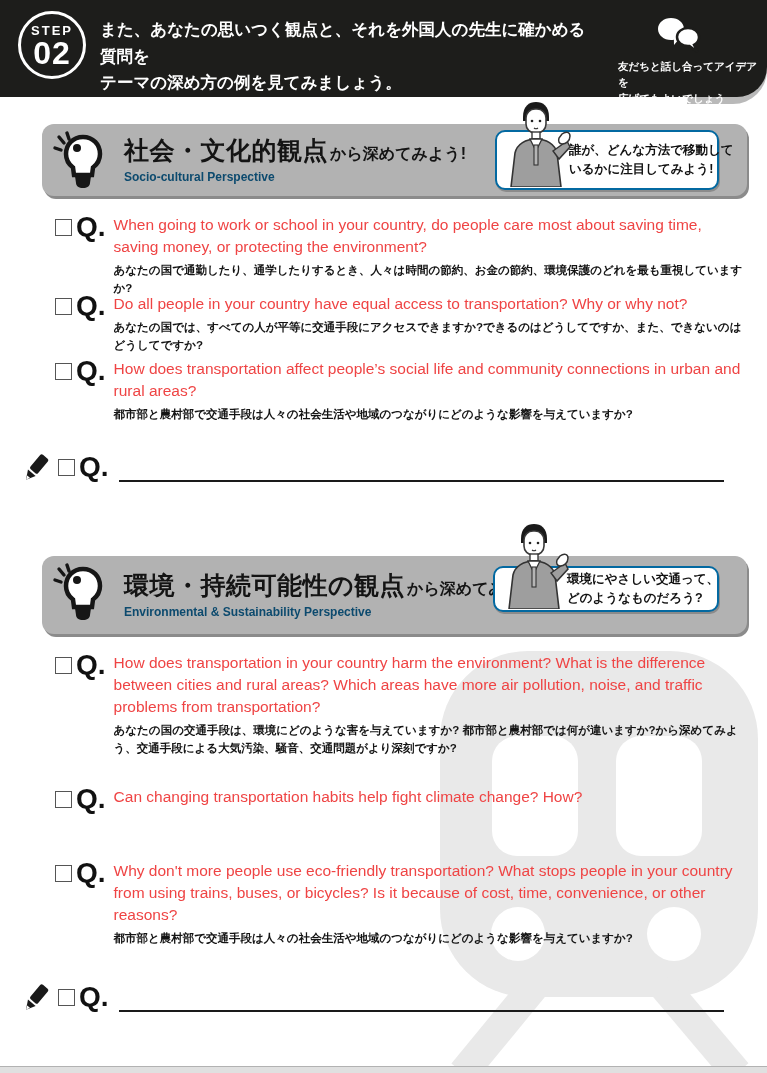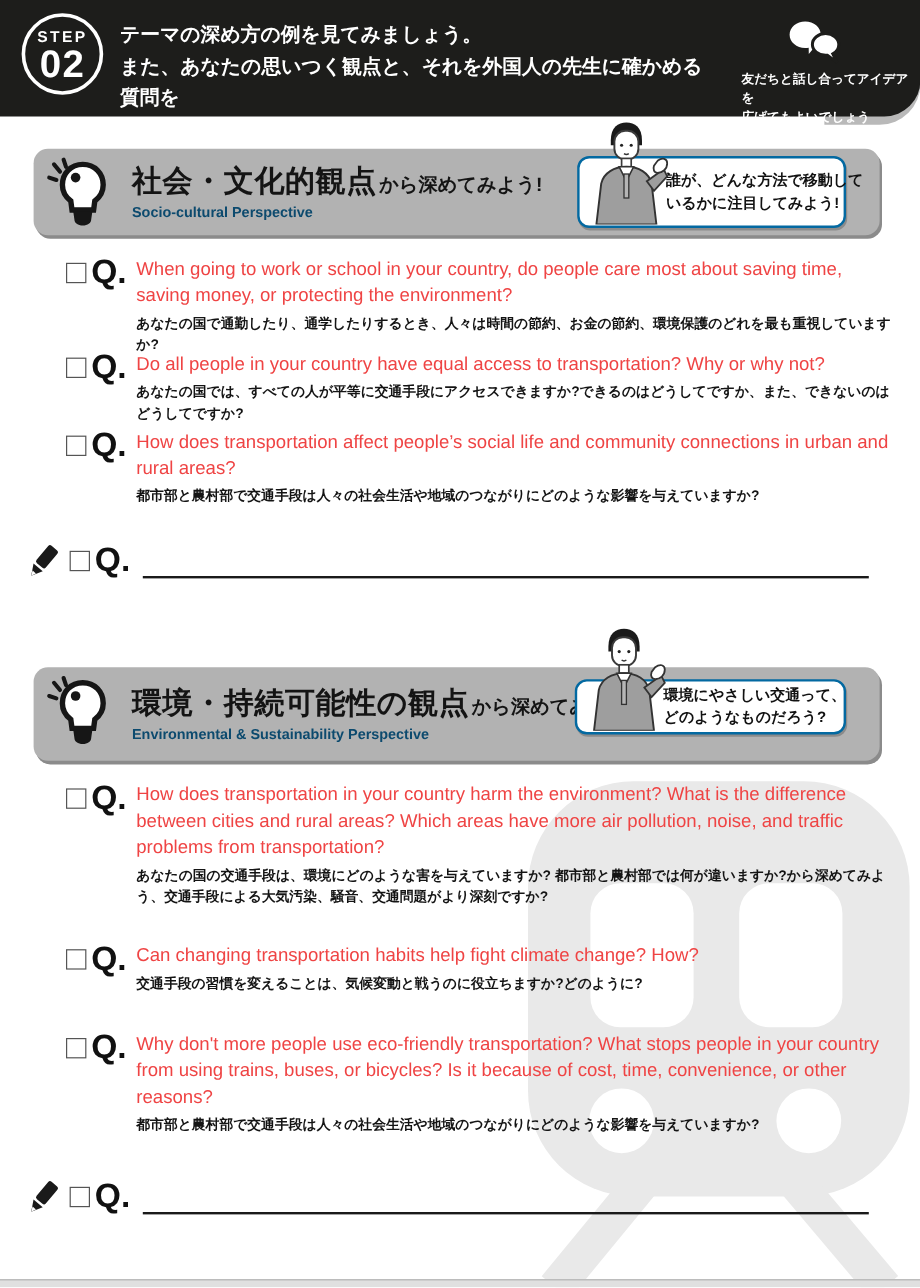--- a/index.html
+++ b/index.html
@@ -31,21 +31,21 @@
     position:absolute; left:100px; top:16px; width:500px;
     color:#fff; font-weight:700; font-size:16.5px; line-height:1.62;
   }
   .header-note {
     position:absolute; left:618px; top:59px; width:145px;
     color:#fff; font-weight:700; font-size:10.5px; line-height:1.5;
   }
   .bubbles-icon { position:absolute; left:657px; top:16px; }
   
   .bar {
-    position:absolute; left:28px; width:705px;
+    position:absolute; left:42px; width:705px;
     background:#b2b2b2; border-radius:12px;
     box-shadow:2px 3px 0 #8b8b8b; z-index:2;
   }
   .bar1 { top:124px; height:72px; }
   .bar2 { top:556px; height:78px; }
   .bulb-icon { position:absolute; left:10px; top:7px; }
   .bar-titlebox { position:absolute; left:82px; top:10px; white-space:nowrap; }
   .bar2 .bar-titlebox { top:13px; }
   .bar-title-main { font-size:25px; font-weight:800; color:#141414; letter-spacing:0.5px; }
   .bar-title-suffix { font-size:16px; font-weight:800; color:#141414; margin-left:2px; }
@@ -109,22 +109,22 @@
     </g>
   </svg>
 
   <div class="header-shadow"></div>
   <div class="header">
     <div class="step-badge">
       <span class="step-word">STEP</span>
       <span class="step-num">02</span>
     </div>
     <div class="header-text">
+      <div>また、あなたの思いつく観点と、それを外国人の先生に確かめる質問を</div>
       <div>テーマの深め方の例を見てみましょう。</div>
-      <div>また、あなたの思いつく観点と、それを外国人の先生に確かめる質問を</div>
       <div>考えて書いてみましょう。</div>
     </div>
     <svg class="bubbles-icon" width="46" height="40" viewBox="0 0 46 40">
       <path fill="#fff" d="M14,2 C6.8,2 1,6.9 1,13 C1,19.1 6.8,24 14,24 C15,24 16,23.9 16.9,23.7 L17,29 L22,23 C25.1,21.1 27,17.3 27,13 C27,6.9 21.2,2 14,2 Z"></path>
       <path fill="#fff" stroke="#1d1d1b" stroke-width="2.5" d="M31,12 C37,12 42,16 42,21 C42,24.4 40,27.3 37,28.9 L40.5,36 L32.5,30 C31.9,30 31.5,30 31,30 C25,30 20,26 20,21 C20,16 25,12 31,12 Z"></path>
     </svg>
     <div class="header-note">
       <div>友だちと話し合ってアイデアを</div>
       <div>広げてもよいでしょう</div>
     </div>
@@ -245,21 +245,20 @@
       <div class="q-en">How does transportation in your country harm the environment?  What is the difference between cities and rural areas?  Which areas have more air pollution, noise, and traffic problems from transportation?</div>
       <div class="q-jp">あなたの国の交通手段は、環境にどのような害を与えていますか? 都市部と農村部では何が違いますか?から深めてみよう、交通手段による大気汚染、騒音、交通問題がより深刻ですか?</div>
     </div>
   </div>
 
   <div class="qblock" style="top:786px;">
     <div class="chk"></div>
     <div class="qmark">Q.</div>
     <div class="qtext">
       <div class="q-en">Can changing transportation habits help fight climate change? How?</div>
-      <div class="q-jp">交通手段の習慣を変えることは、気候変動と戦うのに役立ちますか?どのように?</div>
     </div>
   </div>
 
   <div class="qblock" style="top:860px;">
     <div class="chk"></div>
     <div class="qmark">Q.</div>
     <div class="qtext">
       <div class="q-en">Why don't more people use eco-friendly transportation?  What stops people in your country from using trains, buses, or bicycles?  Is it because of cost, time, convenience, or other reasons?</div>
       <div class="q-jp">都市部と農村部で交通手段は人々の社会生活や地域のつながりにどのような影響を与えていますか?</div>
     </div>

